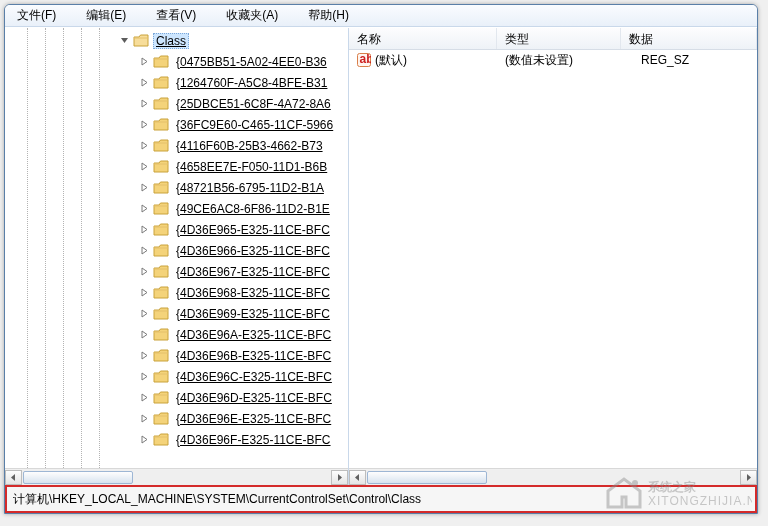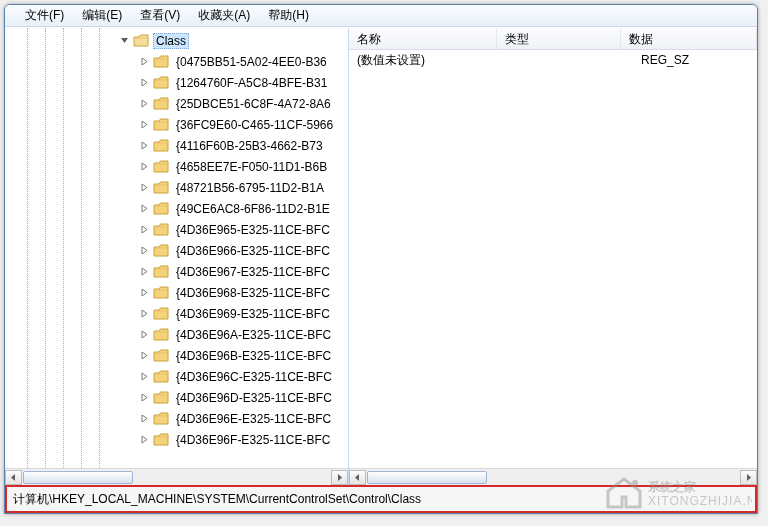--- a/index.html
+++ b/index.html
@@ -9,32 +9,32 @@
 
 .titlebar { height: 28px; background: linear-gradient(#f7fbff,#dfeaf6 45%,#cfe0f2 46%,#eaf3fc); display: flex; align-items: center; padding: 0 4px 0 6px; border-bottom: 1px solid #b5c9df; }
 .titlebar .appicon { width: 16px; height: 16px; margin-right: 6px; }
 .titlebar .title { flex: 1; color: #2b2b2b; font-size: 12px; }
 .winbtns { display: flex; gap: 0; }
 .winbtn { width: 30px; height: 18px; border: 1px solid #8aa7c7; background: linear-gradient(#f2f7fd,#d8e6f5); display: flex; align-items: center; justify-content: center; cursor: pointer; }
 .winbtn.min { border-radius: 0 0 0 3px; }
 .winbtn.close { width: 46px; background: linear-gradient(#f39d8e,#e2563f 45%,#d7321a 46%,#ef8a76); border-color: #a8342a; border-radius: 0 0 3px 0; }
 .winbtn svg { width: 10px; height: 10px; }
 
-.menubar { height: 22px; background: linear-gradient(#fafcff,#e9f0f9); border-bottom: 1px solid #c9d8ea; display: flex; align-items: center; padding: 0 12px; gap: 2px; }
+.menubar { height: 22px; background: linear-gradient(#fafcff,#e9f0f9); border-bottom: 1px solid #c9d8ea; display: flex; align-items: center; padding: 0 4px; gap: 14px; }
 .menuitem { padding: 2px 8px; cursor: pointer; }
 
 .client { flex: 1; display: flex; border-top: 1px solid #fff; overflow: hidden; }
 
 .pane { background: #fff; display: flex; flex-direction: column; overflow: hidden; }
 .left { width: 344px; border-right: 1px solid #c9d8ea; }
 .right { flex: 1; }
 
 .scrollarea { flex: 1; overflow: hidden; position: relative; }
 
-.tree { padding: 2px 0 2px 2px; white-space: nowrap; }
+.tree { padding: 2px 0 2px 2px; white-space: nowrap; text-decoration: underline; }
 .tree-node { display: flex; align-items: center; height: 21px; padding-left: 112px; cursor: pointer; }
 .tree-node.sel { }
 .tree-node.sel .node-label { background: #cde6ff; border: 1px dotted #7da9d9; padding: 0 2px; }
 .expander { width: 11px; height: 11px; margin-right: 3px; display: flex; align-items: center; justify-content: center; }
 .folder-icon { width: 16px; height: 14px; margin-right: 4px; }
 .node-label { padding: 0 3px; }
 
 .treelines { position: absolute; left: 0; top: 0; bottom: 0; width: 112px; pointer-events: none; }
 .treelines .vline { position: absolute; top: 0; bottom: 0; width: 0; border-left: 1px dotted #b3b3b3; }
 
@@ -348,20 +348,27 @@
     </div>
 
     <div class="pane right">
       <div class="listhead">
         <div class="col c1">名称</div>
         <div class="col c2">类型</div>
         <div class="col c3">数据</div>
       </div>
       <div class="listbody" id="listbody">
           <div class="row">
+    <div class="cell c1">
+              <span class="ab-icon"><svg viewBox="0 0 14 14">
+                  <rect x="0.5" y="0.5" width="13" height="13" rx="2" fill="#fff5ef" stroke="#d97f4a"></rect>
+                  <text x="2.5" y="10" font-size="8" font-weight="700" fill="#c22">ab</text>
+                </svg></span>
+              <span>(默认)</span>
+            </div>
     <div class="cell c3">(数值未设置)</div>
     <div class="cell c2">REG_SZ</div>
   </div>
         </div>
       <div class="hscroll">
         <div class="sbtn">
             <svg width="7" height="7" viewBox="0 0 7 7">
               <path d="M5 0 L1 3.5 L5 7 Z" fill="#606060"></path>
             </svg>
           </div>

